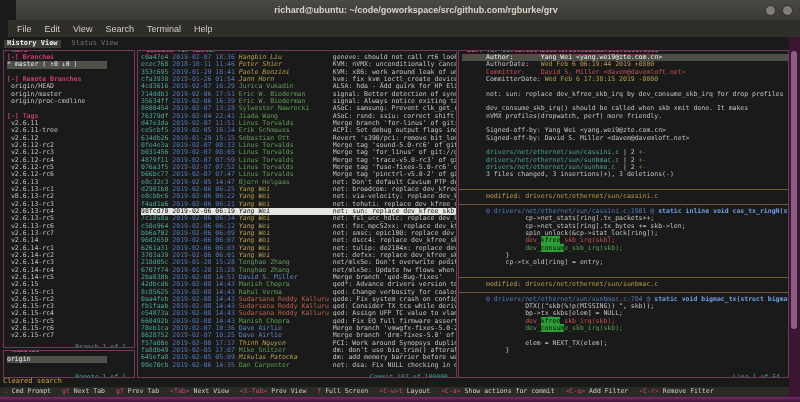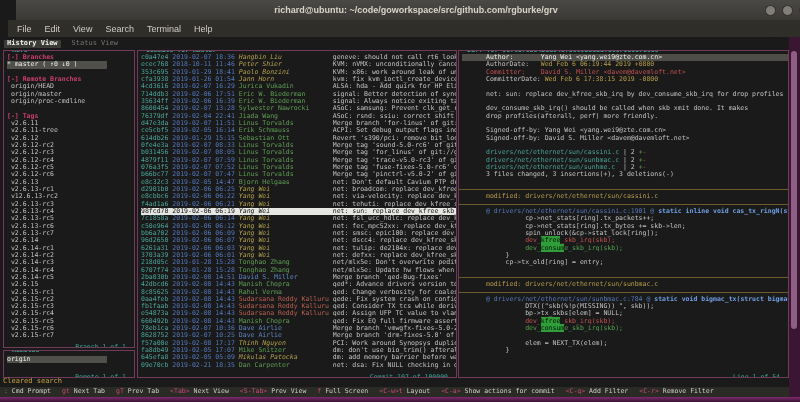--- a/index.html
+++ b/index.html
@@ -107,21 +107,21 @@
           <div class="row ref"> v2.6.11</div>
           <div class="row ref"> v2.6.11-tree</div>
           <div class="row ref"> v2.6.12</div>
           <div class="row ref"> v2.6.12-rc2</div>
           <div class="row ref"> v2.6.12-rc3</div>
           <div class="row ref"> v2.6.12-rc4</div>
           <div class="row ref"> v2.6.12-rc5</div>
           <div class="row ref"> v2.6.12-rc6</div>
           <div class="row ref"> v2.6.13</div>
           <div class="row ref"> v2.6.13-rc1</div>
-          <div class="row ref"> v12.6.13-rc2</div>
+          <div class="row ref"> v8.6.13-rc2</div>
           <div class="row ref"> v2.6.13-rc3</div>
           <div class="row ref"> v2.6.13-rc4</div>
           <div class="row ref"> v2.6.13-rc5</div>
           <div class="row ref"> v2.6.13-rc6</div>
           <div class="row ref"> v2.6.13-rc7</div>
           <div class="row ref"> v2.6.14</div>
           <div class="row ref"> v2.6.14-rc1</div>
           <div class="row ref"> v2.6.14-rc2</div>
           <div class="row ref"> v2.6.14-rc3</div>
           <div class="row ref"> v2.6.14-rc4</div>
@@ -184,37 +184,37 @@
           <div class="crow"><span class="hash">8c85625</span><span class="cdate"> 2019-02-08 14:43 </span><span class="au-g">Rahul Verma             </span><span class="msg">qed: Change verbosity for coalesc</span></div>
           <div class="crow"><span class="hash">0aa4feb</span><span class="cdate"> 2019-02-08 14:43 </span><span class="au-r">Sudarsana Reddy Kalluru </span><span class="msg">qede: Fix system crash on configu</span></div>
           <div class="crow"><span class="hash">fb1faab</span><span class="cdate"> 2019-02-08 14:43 </span><span class="au-r">Sudarsana Reddy Kalluru </span><span class="msg">qed: Consider TX tcs while derivi</span></div>
           <div class="crow"><span class="hash">e54873a</span><span class="cdate"> 2019-02-08 14:43 </span><span class="au-r">Sudarsana Reddy Kalluru </span><span class="msg">qed: Assign UFP TC value to vlan </span></div>
           <div class="crow"><span class="hash">660492b</span><span class="cdate"> 2019-02-08 14:43 </span><span class="au-g">Manish Chopra           </span><span class="msg">qed: Fix EQ full firmware assert.</span></div>
           <div class="crow"><span class="hash">78eb1ca</span><span class="cdate"> 2019-02-07 10:36 </span><span class="au-b">Dave Airlie             </span><span class="msg">Merge branch 'vmwgfx-fixes-5.0-2'</span></div>
           <div class="crow"><span class="hash">8628752</span><span class="cdate"> 2019-02-07 10:25 </span><span class="au-b">Dave Airlie             </span><span class="msg">Merge branch 'drm-fixes-5.0' of g</span></div>
           <div class="crow"><span class="hash">f57a00e</span><span class="cdate"> 2019-02-08 17:17 </span><span class="au-y">Thinh Nguyen            </span><span class="msg">PCI: Work around Synopsys duplica</span></div>
           <div class="crow"><span class="hash">fa8db49</span><span class="cdate"> 2019-02-05 17:07 </span><span class="au-g">Mike Snitzer            </span><span class="msg">dm: don't use bio_trim() afterall</span></div>
           <div class="crow"><span class="hash">645efa8</span><span class="cdate"> 2019-02-05 05:09 </span><span class="au-y">Mikulas Patocka         </span><span class="msg">dm: add memory barrier before wai</span></div>
-          <div class="crow"><span class="hash">09e70cb</span><span class="cdate"> 2019-02-21 18:35 </span><span class="au-g">Dan Carpenter           </span><span class="msg">net: dsa: Fix NULL checking in ds</span></div>
+          <div class="crow"><span class="hash">09e70cb</span><span class="cdate"> 2019-02-06 14:35 </span><span class="au-g">Dan Carpenter           </span><span class="msg">net: dsa: Fix NULL checking in ds</span></div>
         </div>
       <span class="ptitle">Commits for master</span>
       <span class="pfoot">Commit 107 of 100000</span>
     </div>
 
     <div class="pane" id="diff-pane">
       <div class="pbody" id="diff-body">
           <div class="drow dsel"><span class="d-w">Author:       Yang Wei &lt;yang.wei9@zte.com.cn&gt;</span></div>
           <div class="drow"><span class="d-w">AuthorDate:   </span><span class="d-y">Wed Feb 6 06:19:44 2019 +0800</span></div>
           <div class="drow"><span class="d-r">Committer:    David S. Miller &lt;davem@davemloft.net&gt;</span></div>
           <div class="drow"><span class="d-w">CommitterDate: </span><span class="d-y">Wed Feb 6 17:38:15 2019 -0800</span></div>
           <div class="drow"> </div>
           <div class="drow"><span class="d-w">net: sun: replace dev_kfree_skb_irq by dev_consume_skb_irq for drop profiles</span></div>
           <div class="drow"> </div>
           <div class="drow"><span class="d-w">dev_consume_skb_irq() should be called when skb xmit done. It makes</span></div>
-          <div class="drow"><span class="d-w">drop profiles(afterall, perf) more friendly.</span></div>
+          <div class="drow"><span class="d-w">nVMX profiles(dropwatch, perf) more friendly.</span></div>
           <div class="drow"> </div>
           <div class="drow"><span class="d-w">Signed-off-by: Yang Wei &lt;yang.wei9@zte.com.cn&gt;</span></div>
           <div class="drow"><span class="d-w">Signed-off-by: David S. Miller &lt;davem@davemloft.net&gt;</span></div>
           <div class="drow"> </div>
           <div class="drow"><span class="d-c">drivers/net/ethernet/sun/cassini.c</span><span class="d-w"> | 2 </span><span class="d-g">+</span><span class="d-r">-</span></div>
           <div class="drow"><span class="d-c">drivers/net/ethernet/sun/sunbmac.c</span><span class="d-w"> | 2 </span><span class="d-g">+</span><span class="d-r">-</span></div>
           <div class="drow"><span class="d-c">drivers/net/ethernet/sun/sunhme.c</span><span class="d-w">  | 2 </span><span class="d-g">+</span><span class="d-r">-</span></div>
           <div class="drow"><span class="d-w">3 files changed, 3 insertions(+), 3 deletions(-)</span></div>
           <div class="drow"> </div>
           <div class="rule"></div>

